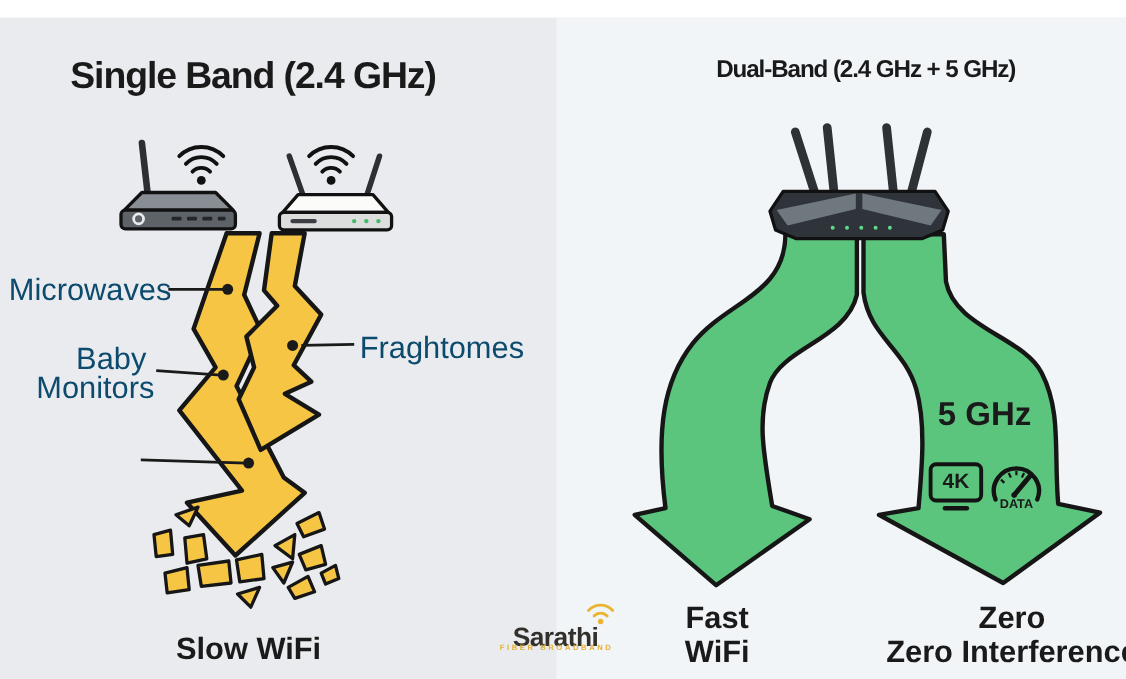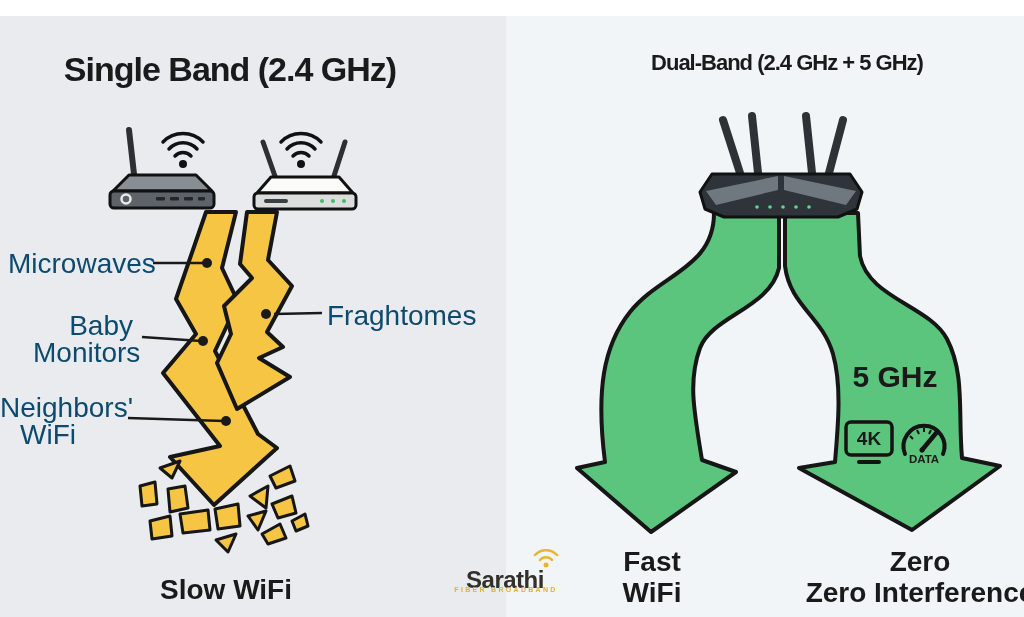--- a/index.html
+++ b/index.html
@@ -158,24 +158,20 @@
   <div class="t title" style="left:230px;top:34px;">Single Band (2.4 GHz)</div>
   <div class="t title" style="left:787px;top:34px;font-size:22px;">Dual-Band (2.4 GHz + 5 GHz)</div>
 
   <div class="t callout" style="left:8px;top:234px;width:140px;text-align:right;">Microwaves</div>
 
   <div class="t callout" style="left:33px;top:296px;width:100px;text-align:right;">
     <div>Baby</div>
     <div>Monitors</div>
   </div>
 
-  <div class="t callout" style="left:0px;top:378px;width:96px;text-align:center;">
-    <div>Neighbors'</div>
-    <div>WiFi</div>
-  </div>
 
   <div class="t callout" style="left:327px;top:286px;">Fraghtomes</div>
 
   <div class="t result center" style="left:226px;top:558px;">Slow WiFi</div>
 
   <div class="t band center" style="left:895px;top:344px;">5 GHz</div>
 
   <div class="t icon-label center" style="left:869px;top:412px;font-size:19px;">4K</div>
   <div class="t icon-label center" style="left:924px;top:437px;font-size:11.5px;">DATA</div>
 

